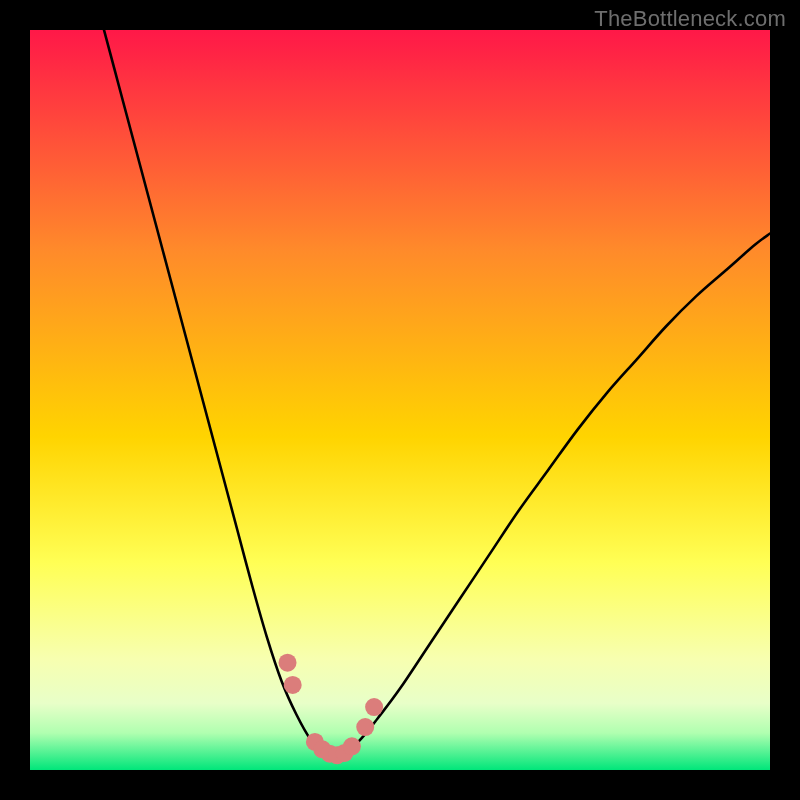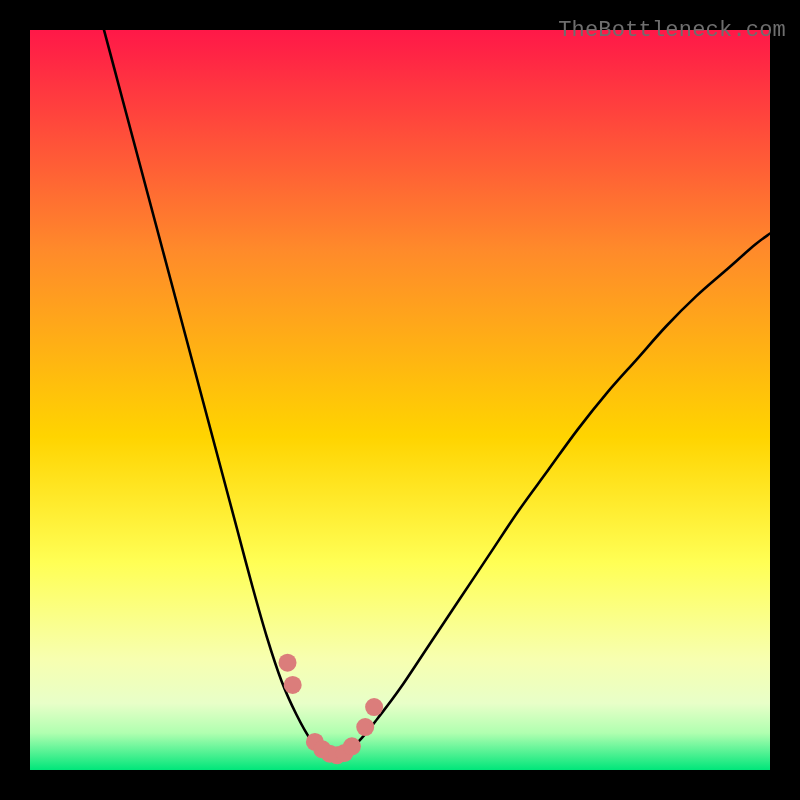--- a/index.html
+++ b/index.html
@@ -26,23 +26,23 @@
     height: 740px;
     overflow: hidden;
   }
   .plot-area svg {
     display: block;
     width: 740px;
     height: 740px;
   }
   .watermark {
     position: absolute;
-    top: 18px;
+    top: 6px;
     right: 14px;
-    font-family: Liberation Mono, monospace;
+    font-family: Liberation Sans, sans-serif;
     font-size: 22px;
     color: #6e6e6e;
     letter-spacing: 0.2px;
     user-select: none;
   }
 </style>
 </head>
 <body>
 
 <div class="frame">

